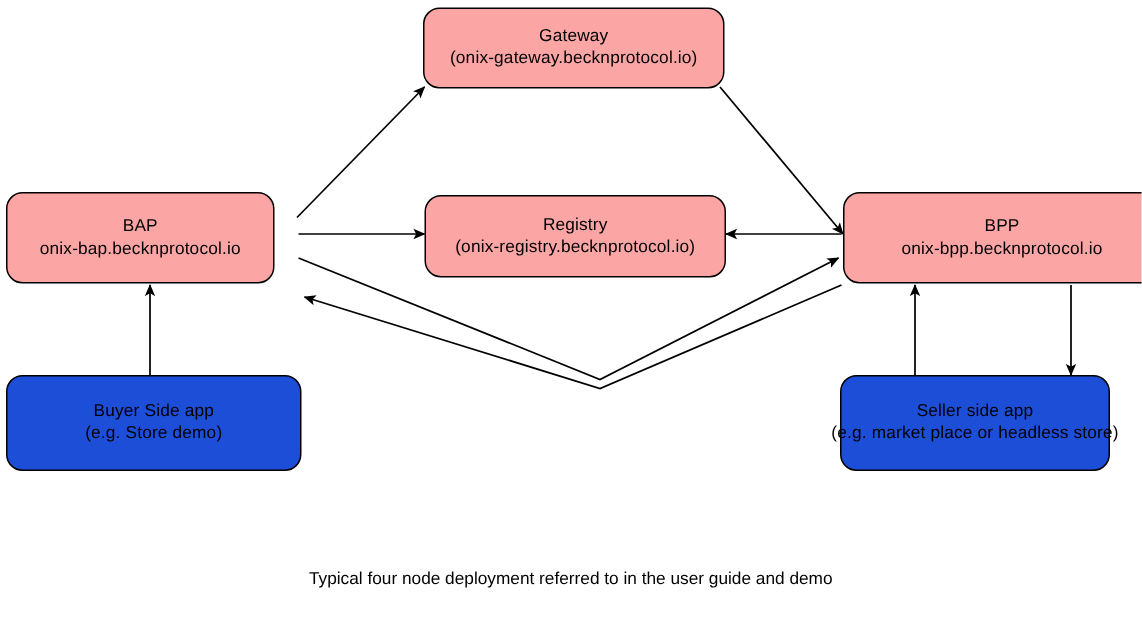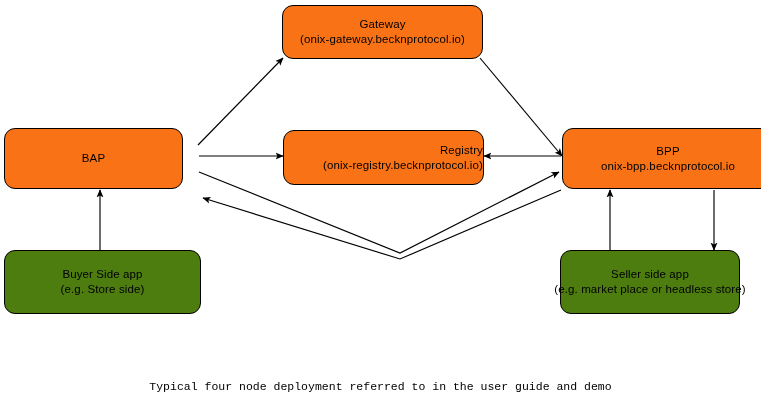--- a/index.html
+++ b/index.html
@@ -26,55 +26,54 @@
     left: 0; top: 0;
     width: 761px;
     height: 411px;
     pointer-events: none;
   }
   .node {
     position: absolute;
     box-sizing: border-box;
     border: 1px solid #000000;
     border-radius: 11px;
-    background: #f97316;
+    background: #fca5a5;
     display: flex;
     flex-direction: column;
     align-items: center;
     justify-content: center;
     text-align: center;
     color: #000000;
     font-size: 11.5px;
     line-height: 15px;
     letter-spacing: 0.01em;
   }
   .node.shaded {
-    background: #4d7c0f;
+    background: #1d4ed8;
   }
   .node .line {
     display: block;
     white-space: nowrap;
   }
   #node-gateway { left: 282px; top: 5px;   width: 201px; height: 54px; }
-  #node-registry{ left: 283px; top: 130px; width: 201px; height: 55px; align-items: flex-end; }
+  #node-registry{ left: 283px; top: 130px; width: 201px; height: 55px; }
   #node-bap     { left: 4px;   top: 128px; width: 179px; height: 61px; }
   #node-bpp     { left: 562px; top: 128px; width: 212px; height: 61px; }
   #node-buyer   { left: 4px;   top: 250px; width: 197px; height: 64px; }
   #node-seller  { left: 560px; top: 250px; width: 180px; height: 64px; }
 
   #caption {
     position: absolute;
     left: 0;
     top: 379px;
     width: 761px;
     text-align: center;
     font-size: 11.5px;
     color: #000000;
     line-height: 15px;
-    font-family: Liberation Mono, monospace;
   }
 </style>
 </head>
 <body>
 
 <div id="canvas">
 
   <svg class="edges" viewBox="0 0 761 411" width="761" height="411" xmlns="http://www.w3.org/2000/svg">
     <defs>
       <marker id="arrow" viewBox="0 0 10 10" refX="9.2" refY="5" markerWidth="7" markerHeight="7" orient="auto-start-reverse">
@@ -109,30 +108,31 @@
     <span class="line">(onix-gateway.becknprotocol.io)</span>
   </div>
 
   <div class="node" id="node-registry">
     <span class="line">Registry</span>
     <span class="line">(onix-registry.becknprotocol.io)</span>
   </div>
 
   <div class="node" id="node-bap">
     <span class="line">BAP</span>
+    <span class="line">onix-bap.becknprotocol.io</span>
   </div>
 
   <div class="node" id="node-bpp">
     <span class="line">BPP</span>
     <span class="line">onix-bpp.becknprotocol.io</span>
   </div>
 
   <div class="node shaded" id="node-buyer">
     <span class="line">Buyer Side app</span>
-    <span class="line">(e.g. Store side)</span>
+    <span class="line">(e.g. Store demo)</span>
   </div>
 
   <div class="node shaded" id="node-seller">
     <span class="line">Seller side app</span>
     <span class="line">(e.g. market place or headless store)</span>
   </div>
 
   <div id="caption">Typical four node deployment referred to in the user guide and demo</div>
 
 </div>

